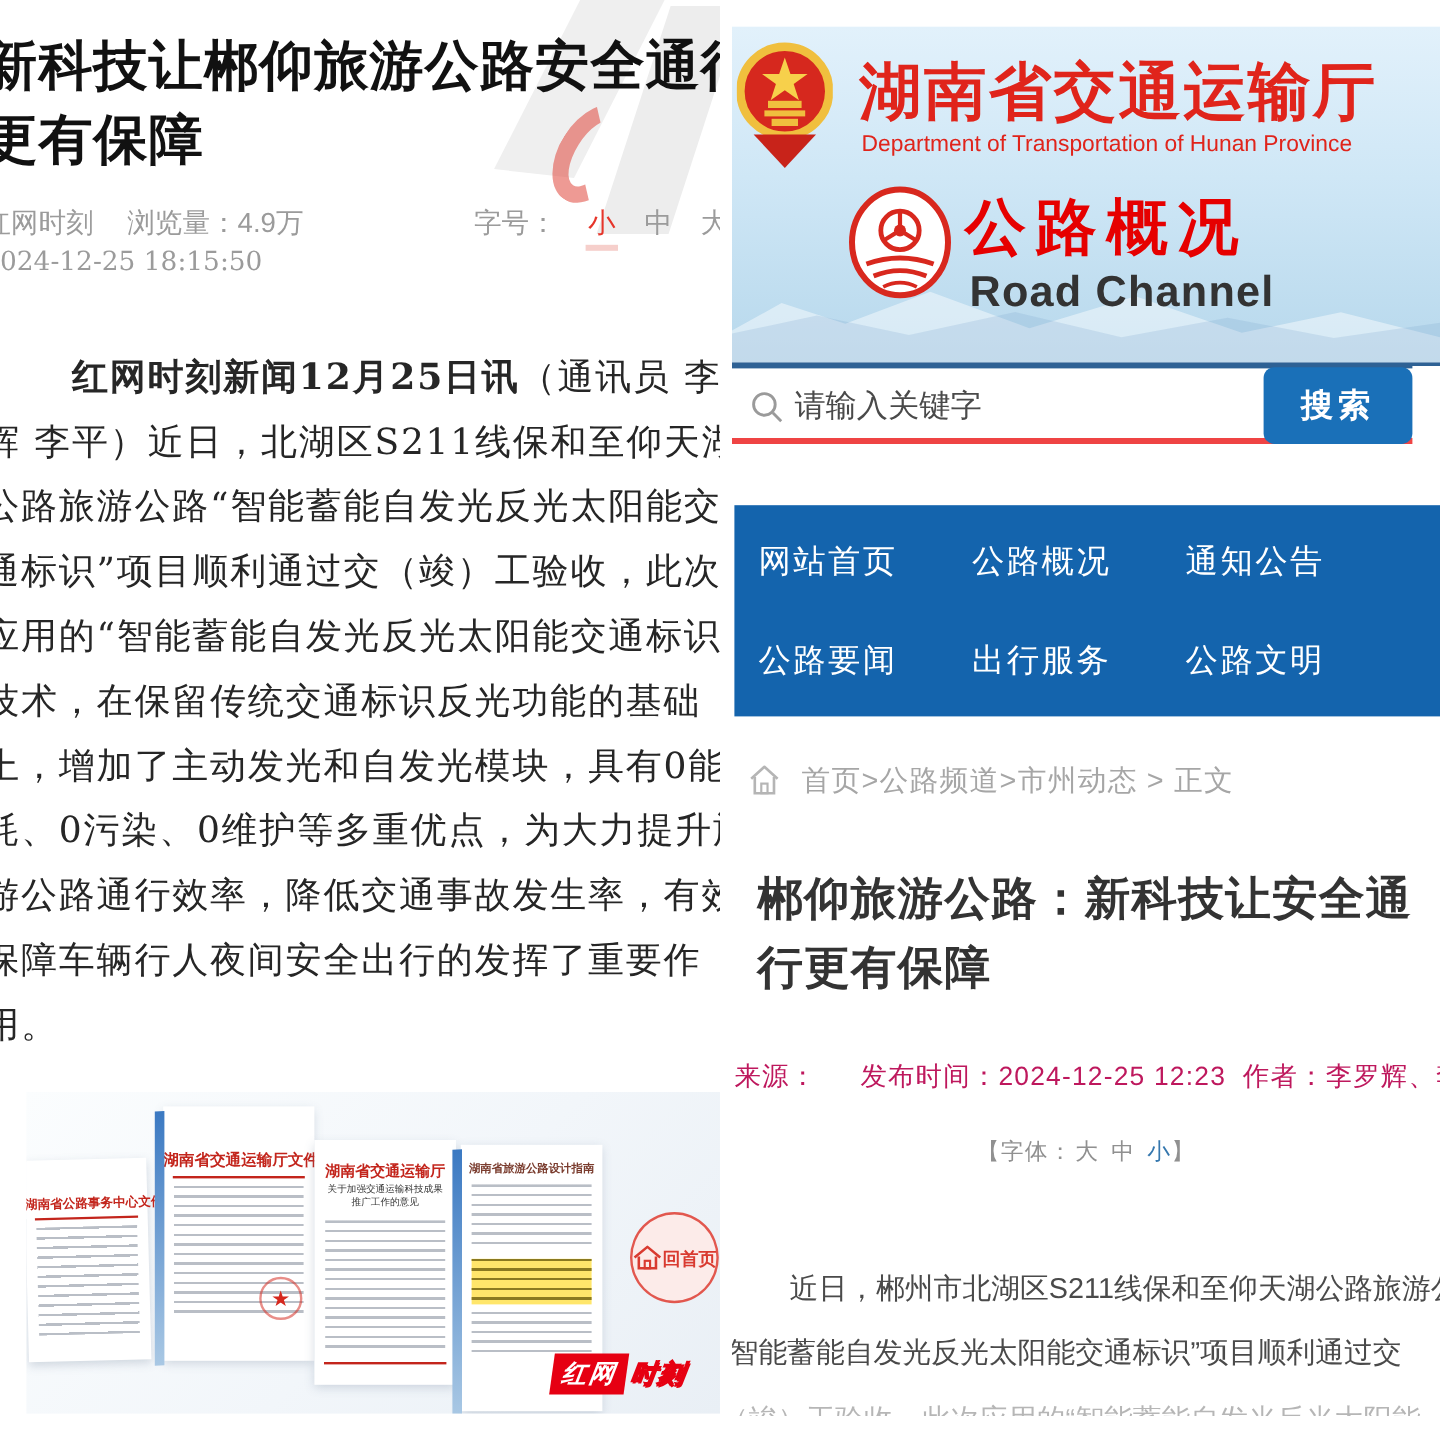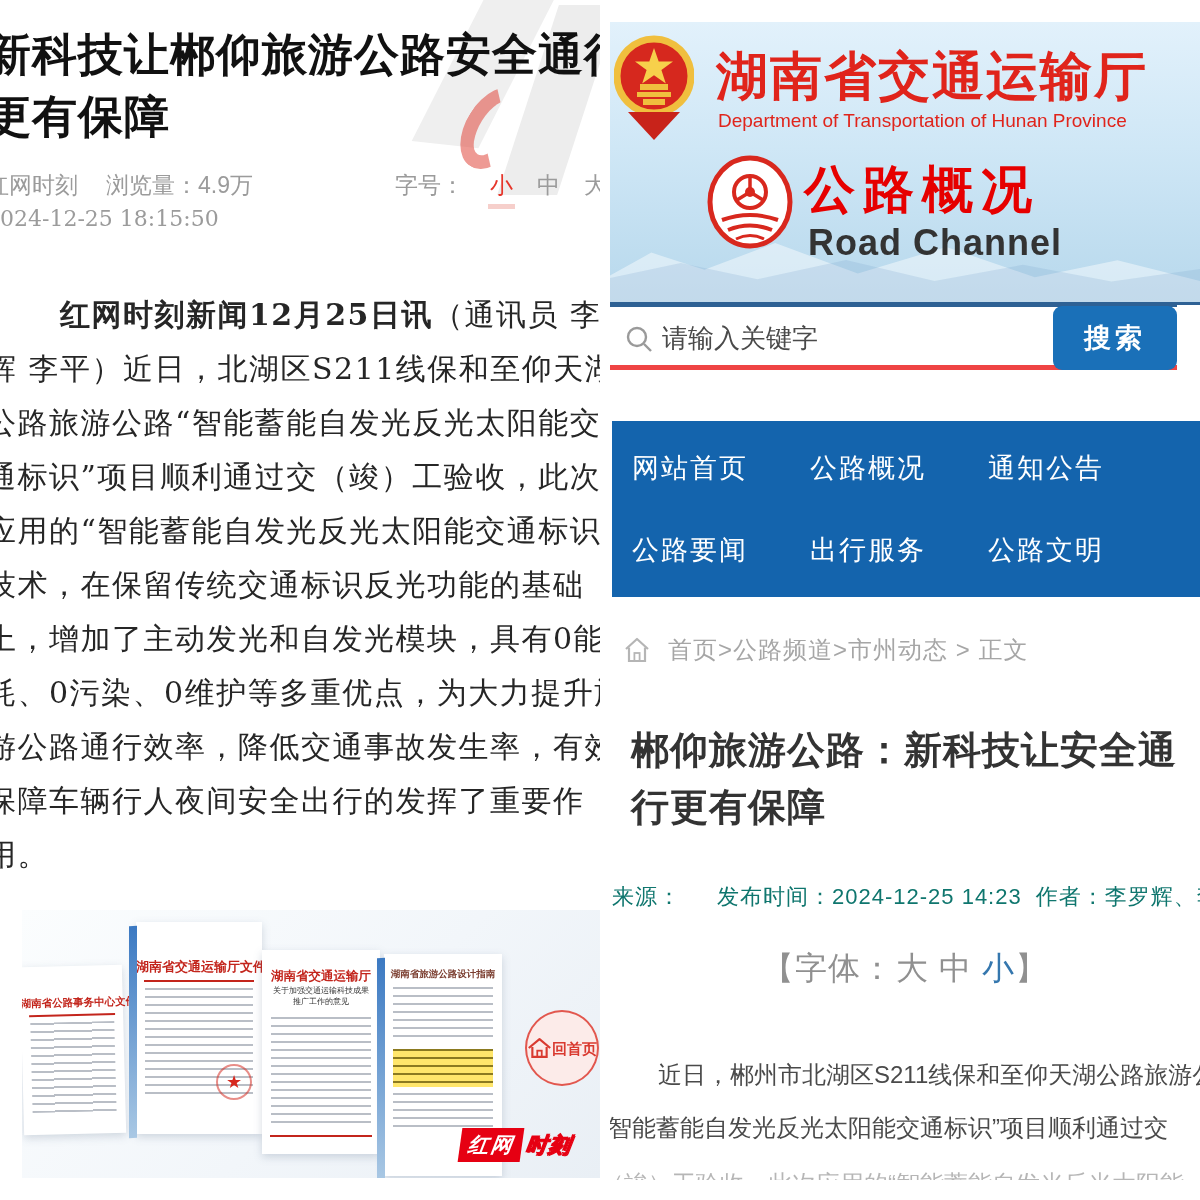--- a/index.html
+++ b/index.html
@@ -114,26 +114,26 @@
     letter-spacing:2px; cursor:pointer; white-space:nowrap; }
 
   .rp-crumb { position:absolute; left:0; top:611px; height:34px; display:flex; align-items:center; cursor:pointer; }
   .rp-crumb svg { margin-left:12px; }
   .rp-crumb .crumb-text { margin-left:16px; font-size:24px; color:#a6a6a6; letter-spacing:1px; white-space:nowrap; }
 
   .rp-title { position:absolute; left:0; top:700px; width:590px; padding:0 21px; text-align:left;
     font-size:38px; line-height:57px; font-weight:700; color:#333; letter-spacing:1px; }
 
   .rp-meta { position:absolute; left:2px; top:860px; width:588px; display:flex; align-items:center;
-    font-size:22px; color:#0f766e; white-space:nowrap; letter-spacing:1px; }
+    font-size:22px; color:#be185d; white-space:nowrap; letter-spacing:1px; }
   .rp-meta .m-pub-label { margin-left:36px; }
   .rp-meta .m-author-label { margin-left:14px; }
 
   .rp-fontbar { position:absolute; left:0; top:925px; width:590px; display:flex; justify-content:center;
-    align-items:center; font-size:32px; color:#909090; letter-spacing:1px; }
+    align-items:center; font-size:19px; color:#909090; letter-spacing:1px; }
   .rp-fontbar .fz { margin-left:10px; cursor:pointer; }
   .rp-fontbar .fz-small { color:#3577ae; }
 
   .rp-body-line { position:absolute; font-size:24px; color:#4a4a4a; white-space:nowrap; line-height:52px; }
   #rline1 { left:48px; top:1027px; }
   #rline2 { left:-10px; top:1080px; }
   #rline3 { left:-10px; top:1136px; opacity:.4; }
 </style>
 </head>
 <body>
@@ -273,21 +273,21 @@
       <rect x="12.4" y="18" width="5.2" height="8" fill="none" stroke="#b5b5b5" stroke-width="1.8"></rect>
     </svg>
     <span class="crumb-text">首页&gt;公路频道&gt;市州动态 &gt; 正文</span>
   </div>
 
   <h2 class="rp-title">郴仰旅游公路：新科技让安全通行更有保障</h2>
 
   <div class="rp-meta">
     <span>来源：</span>
     <span class="m-pub-label">发布时间：</span>
-    <span>2024-12-25 14:23</span>
+    <span>2024-12-25 12:23</span>
     <span class="m-author-label">作者：</span>
     <span>李罗辉、李平</span>
   </div>
 
   <div class="rp-fontbar">
     <span>【字体：</span>
     <span class="fz" style="margin-left:2px">大</span>
     <span class="fz">中</span>
     <span class="fz fz-small">小</span>
     <span>】</span>

